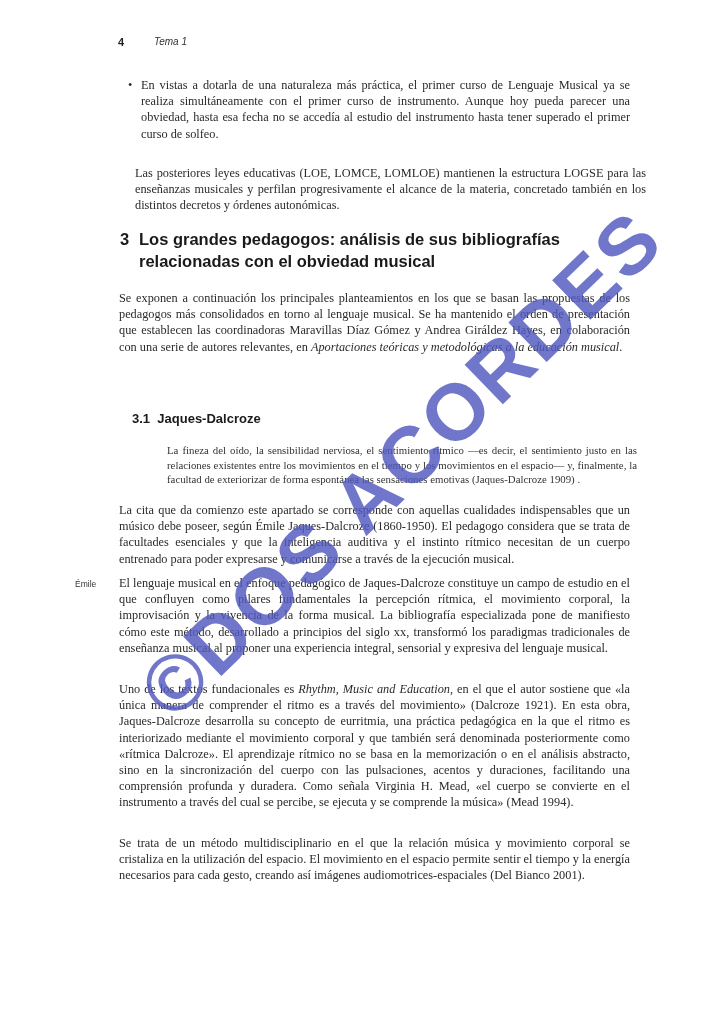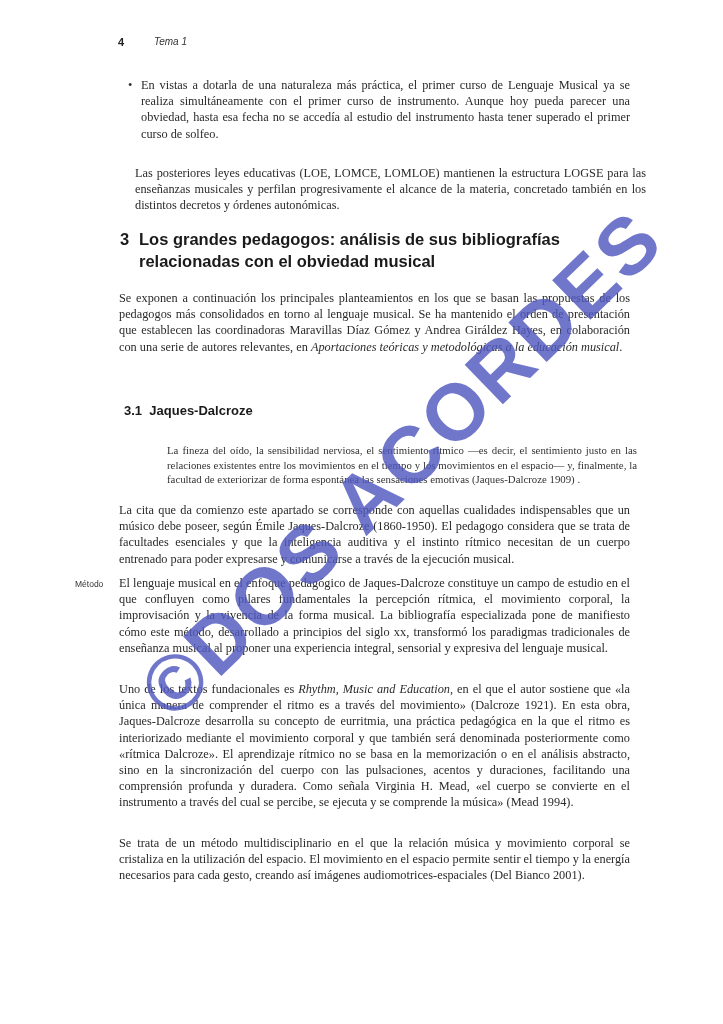--- a/index.html
+++ b/index.html
@@ -65,29 +65,29 @@
 
 <p class="block" style="top:149px; margin:16px;">Las posteriores leyes educativas (LOE, LOMCE, LOMLOE) mantienen la estructura LOGSE para las enseñanzas musicales y perfilan progresivamente el alcance de la materia, concretado también en los distintos decretos y órdenes autonómicas.</p>
 
 <h2 class="h2" style="top:228px; margin:0;">
   <span class="num">3</span>
   <span class="txt">Los grandes pedagogos: análisis de sus bibliografías relacionadas con el obviedad musical</span>
 </h2>
 
 <p class="block" style="top:290px; margin:0;"><span>Se exponen a continuación los principales planteamientos en los que se basan las propuestas de los pedagogos más consolidados en torno al lenguaje musical. Se ha mantenido el orden de presentación que establecen las coordinadoras Maravillas Díaz Gómez y Andrea Giráldez Hayes, en colaboración con una serie de autores relevantes, en </span><em>Aportaciones teóricas y metodológicas a la educación musical</em><span>.</span></p>
 
-<h3 class="h3" style="top:399px; margin:4px;">
+<h3 class="h3" style="top:399px; margin:12px;">
   <span>3.1</span>&nbsp;&nbsp;<span>Jaques-Dalcroze</span>
 </h3>
 
 <blockquote class="quote" style="top:431px; margin:12px;">La fineza del oído, la sensibilidad nerviosa, el sentimiento rítmico —es decir, el sentimiento justo en las relaciones existentes entre los movimientos en el tiempo y los movimientos en el espacio— y, finalmente, la facultad de exteriorizar de forma espontánea las sensaciones emotivas (Jaques-Dalcroze 1909) .</blockquote>
 
 <p class="block" style="top:502px; margin:0;">La cita que da comienzo este apartado se corresponde con aquellas cualidades indispensables que un músico debe poseer, según Émile Jaques-Dalcroze (1860-1950). El pedagogo considera que se trata de facultades esenciales y que la inteligencia auditiva y el instinto rítmico necesitan de un cuerpo entrenado para poder expresarse y comunicarse a través de la ejecución musical.</p>
 
-<span class="margin-note" style="top:579px;">Método</span>
+<span class="margin-note" style="top:579px;">Émile</span>
 
 <p class="block" style="top:575px; margin:0;">El lenguaje musical en el enfoque pedagógico de Jaques-Dalcroze constituye un campo de estudio en el que confluyen como pilares fundamentales la percepción rítmica, el movimiento corporal, la improvisación y la vivencia de la forma musical. La bibliografía especializada pone de manifiesto cómo este método, desarrollado a principios del siglo xx, transformó los paradigmas tradicionales de enseñanza musical al proponer una experiencia integral, sensorial y expresiva del lenguaje musical.</p>
 
 <p class="block" style="top:681px; margin:0;"><span>Uno de los textos fundacionales es </span><em>Rhythm, Music and Education</em><span>, en el que el autor sostiene que «la única manera de comprender el ritmo es a través del movimiento» (Dalcroze 1921). En esta obra, Jaques-Dalcroze desarrolla su concepto de eurritmia, una práctica pedagógica en la que el ritmo es interiorizado mediante el movimiento corporal y que también será denominada posteriormente como «rítmica Dalcroze». El aprendizaje rítmico no se basa en la memorización o en el análisis abstracto, sino en la sincronización del cuerpo con las pulsaciones, acentos y duraciones, facilitando una comprensión profunda y duradera. Como señala Virginia H. Mead, «el cuerpo se convierte en el instrumento a través del cual se percibe, se ejecuta y se comprende la música» (Mead 1994).</span></p>
 
 <p class="block" style="top:835px; margin:0;">Se trata de un método multidisciplinario en el que la relación música y movimiento corporal se cristaliza en la utilización del espacio. El movimiento en el espacio permite sentir el tiempo y la energía necesarios para cada gesto, creando así imágenes audiomotrices-espaciales (Del Bianco 2001).</p>
 
 <div class="watermark">©DOS ACORDES</div>
 
 </body></html>

